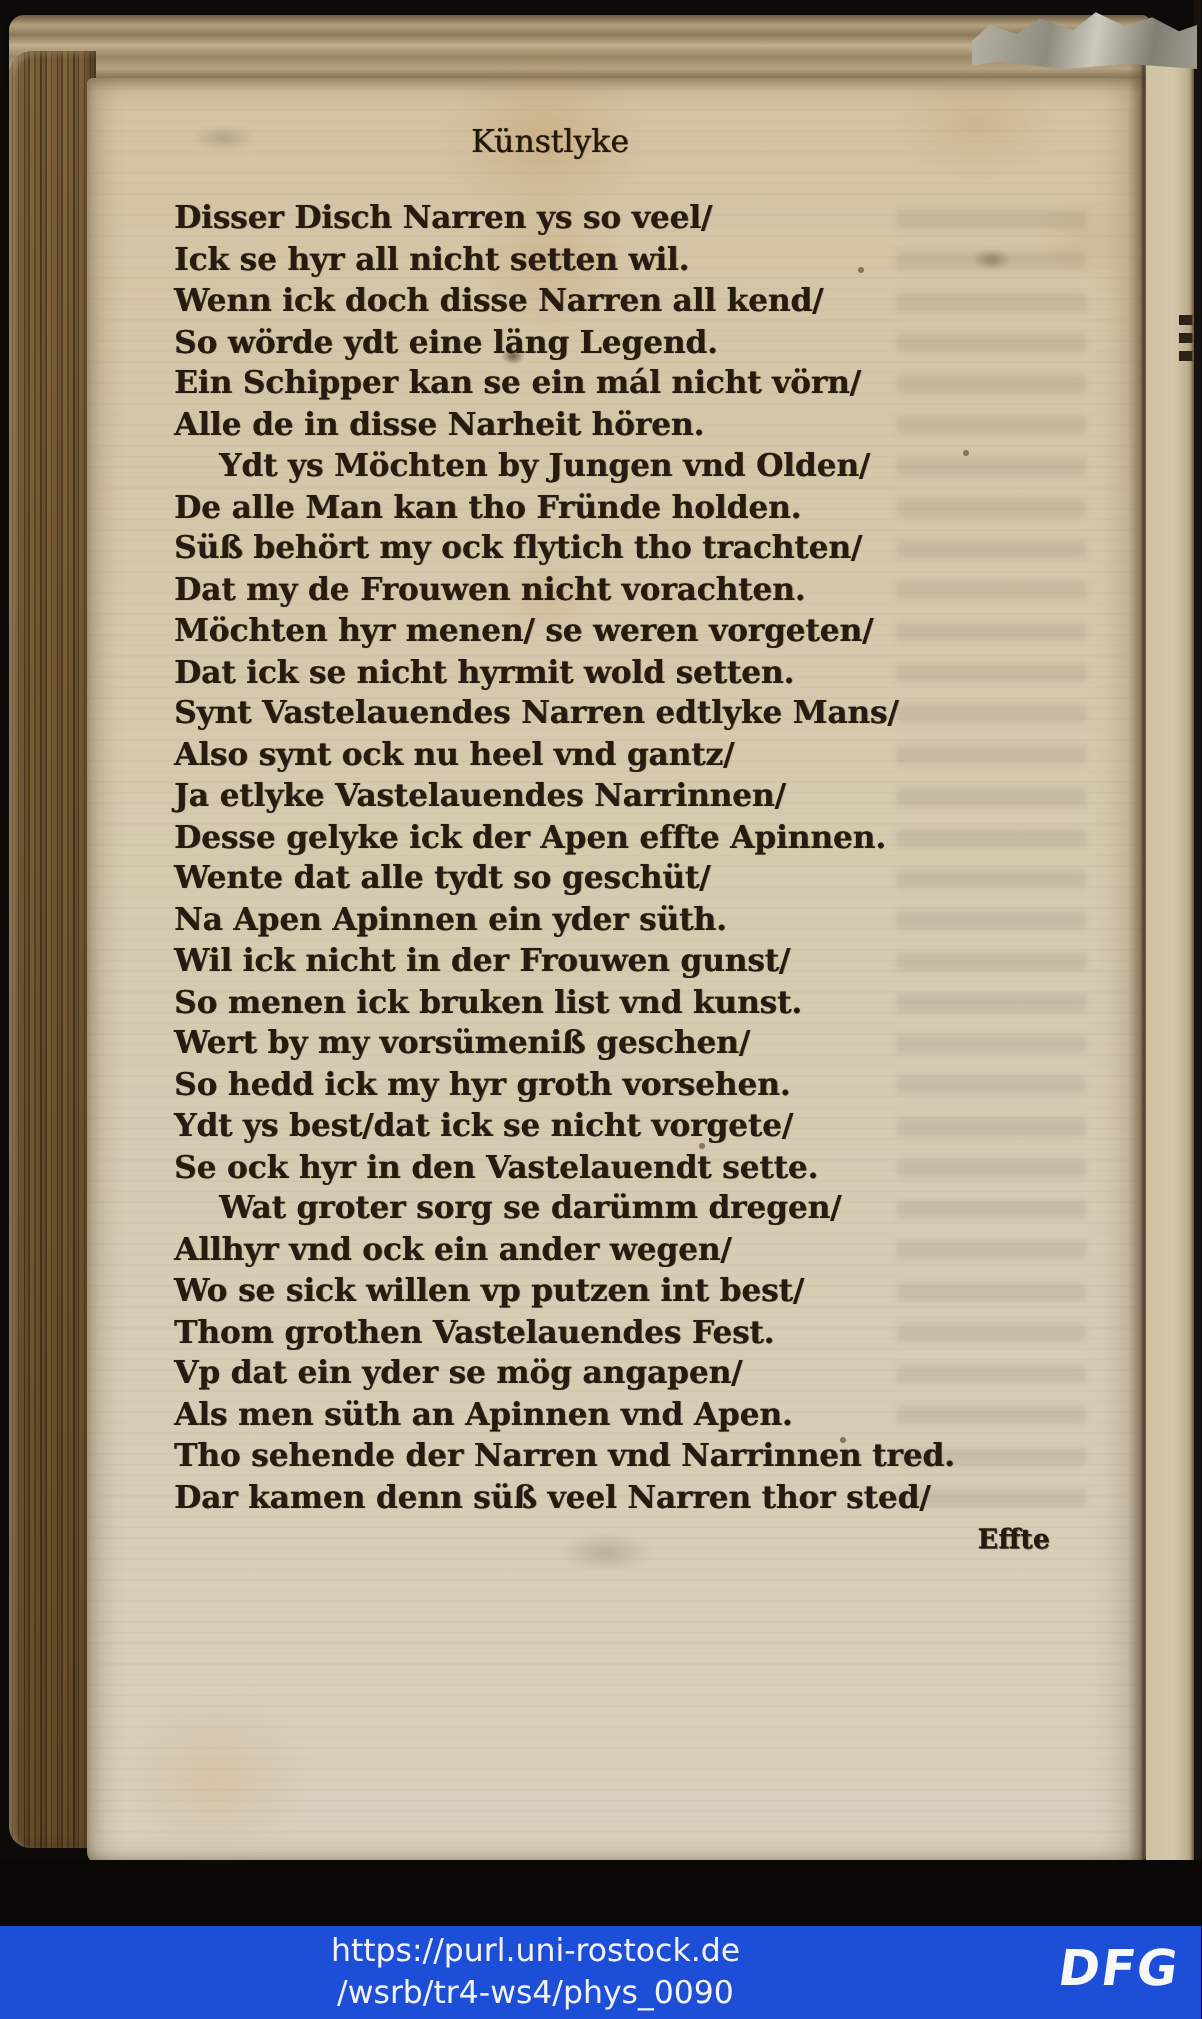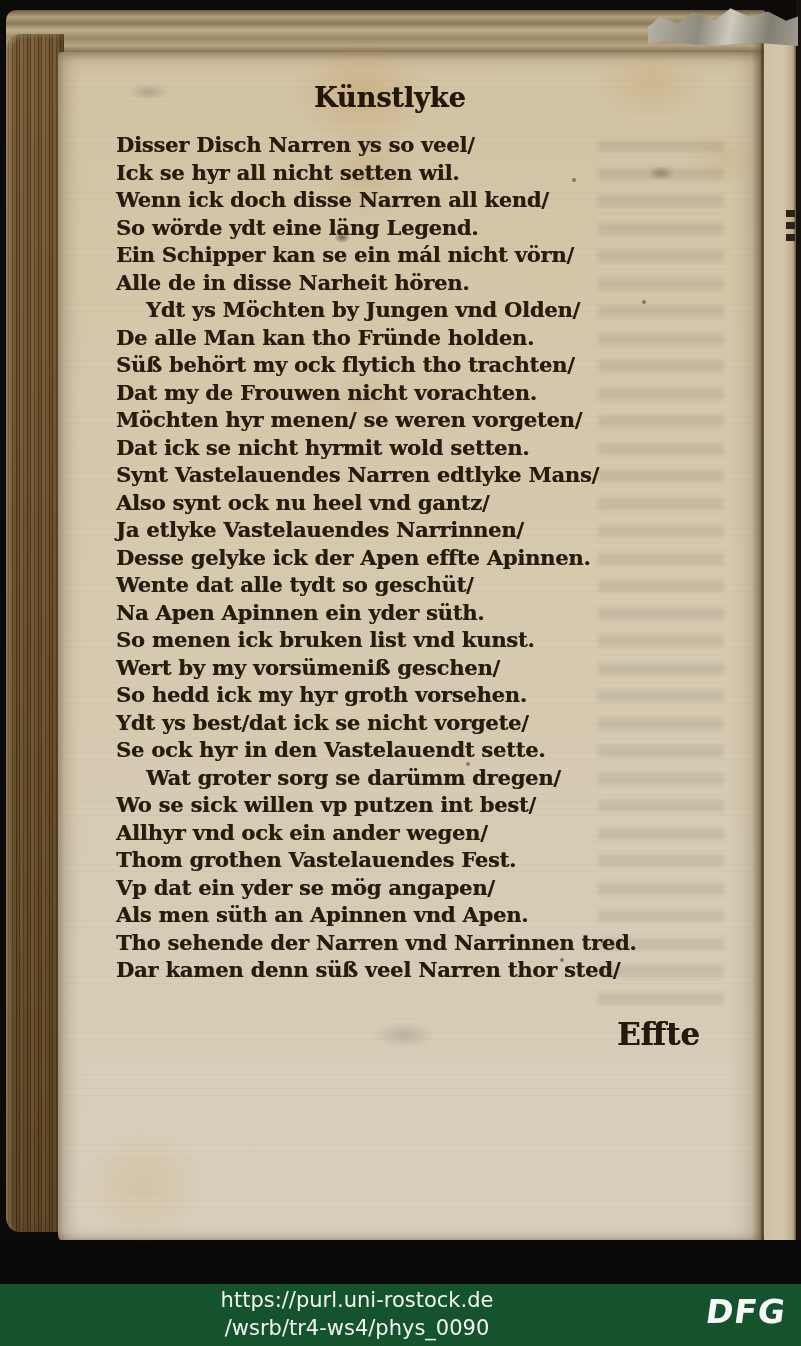--- a/index.html
+++ b/index.html
@@ -80,40 +80,40 @@
     background:radial-gradient(closest-side,rgba(110,100,84,.28),rgba(110,100,84,0));}
   .pencil-mark{position:absolute;left:128px;top:84px;width:42px;height:16px;
     background:radial-gradient(closest-side,rgba(95,90,78,.30),rgba(95,90,78,0));filter:blur(1px);}
   .margin-mark{position:absolute;left:648px;top:166px;width:26px;height:14px;
     background:radial-gradient(closest-side,rgba(70,55,35,.40),rgba(70,55,35,0));filter:blur(1px);}
   .facing-print{position:absolute;left:786px;top:210px;width:9px;height:34px;
     background:repeating-linear-gradient(180deg,#2d2418 0 7px,rgba(0,0,0,0) 7px 12px);filter:blur(.4px);}
   
   .page-title{
     position:absolute;left:314px;top:82px;
-    font-size:27px;font-weight:bold;color:#221809;
+    font-size:21px;font-weight:normal;color:#221809;
     letter-spacing:0px;text-shadow:.5px .4px .6px rgba(35,22,8,.8);
     white-space:nowrap;
     text-align:right;
   }
   .poem{
     position:absolute;left:116px;top:131px;width:584px;
     font-size:21px;font-weight:bold;color:#261b0e;
     letter-spacing:-.2px;text-shadow:.4px .3px .5px rgba(40,26,10,.65);
   }
   .poem-line{height:27.5px;line-height:27.5px;white-space:nowrap;}
   .poem-line.indent{padding-left:30px;}
   .catchword{
     position:absolute;left:116px;top:1016px;width:584px;text-align:right;
-    font-size:31px;font-weight:bold;color:#241a0d;
+    font-size:18px;font-weight:bold;color:#241a0d;
     text-shadow:.5px .4px .6px rgba(35,22,8,.8);
   }
   
   .footer-bar{
-    position:absolute;left:0;top:1284px;width:801px;height:62px;background:#14532d;
+    position:absolute;left:0;top:1284px;width:801px;height:62px;background:#1d4ed8;
     font-family:"DejaVu Sans", sans-serif;
   }
   .purl-url{
     position:absolute;left:357px;top:2px;transform:translateX(-50%);
     text-align:center;color:#f2f2f2;font-size:21px;line-height:28px;white-space:nowrap;
   }
   .dfg-logo{
     position:absolute;left:706px;top:8px;
     color:#f7f7f7;font-size:33px;font-weight:bold;
     transform:skewX(-8deg);letter-spacing:1px;
@@ -165,28 +165,29 @@
       <div class="poem-line"><span>Süß behört my ock flytich tho trachten/</span></div>
       <div class="poem-line"><span>Dat my de Frouwen nicht vorachten.</span></div>
       <div class="poem-line"><span>Möchten hyr menen/ se weren vorgeten/</span></div>
       <div class="poem-line"><span>Dat ick se nicht hyrmit wold setten.</span></div>
       <div class="poem-line"><span>Synt Vastelauendes Narren edtlyke Mans/</span></div>
       <div class="poem-line"><span>Also synt ock nu heel vnd gantz/</span></div>
       <div class="poem-line"><span>Ja etlyke Vastelauendes Narrinnen/</span></div>
       <div class="poem-line"><span>Desse gelyke ick der Apen effte Apinnen.</span></div>
       <div class="poem-line"><span>Wente dat alle tydt so geschüt/</span></div>
       <div class="poem-line"><span>Na Apen Apinnen ein yder süth.</span></div>
+      <div class="poem-line"><span>Wil ick nicht in der Frouwen gunst/</span></div>
       <div class="poem-line"><span>So menen ick bruken list vnd kunst.</span></div>
       <div class="poem-line"><span>Wert by my vorsümeniß geschen/</span></div>
       <div class="poem-line"><span>So hedd ick my hyr groth vorsehen.</span></div>
       <div class="poem-line"><span>Ydt ys best/dat ick se nicht vorgete/</span></div>
       <div class="poem-line"><span>Se ock hyr in den Vastelauendt sette.</span></div>
       <div class="poem-line indent"><span>Wat groter sorg se darümm dregen/</span></div>
+      <div class="poem-line"><span>Allhyr vnd ock ein ander wegen/</span></div>
       <div class="poem-line"><span>Wo se sick willen vp putzen int best/</span></div>
-      <div class="poem-line"><span>Allhyr vnd ock ein ander wegen/</span></div>
       <div class="poem-line"><span>Thom grothen Vastelauendes Fest.</span></div>
       <div class="poem-line"><span>Vp dat ein yder se mög angapen/</span></div>
       <div class="poem-line"><span>Als men süth an Apinnen vnd Apen.</span></div>
       <div class="poem-line"><span>Tho sehende der Narren vnd Narrinnen tred.</span></div>
       <div class="poem-line"><span>Dar kamen denn süß veel Narren thor sted/</span></div>
     </div>
 
   <div class="catchword">Effte</div>
 
   <div class="footer-bar">

